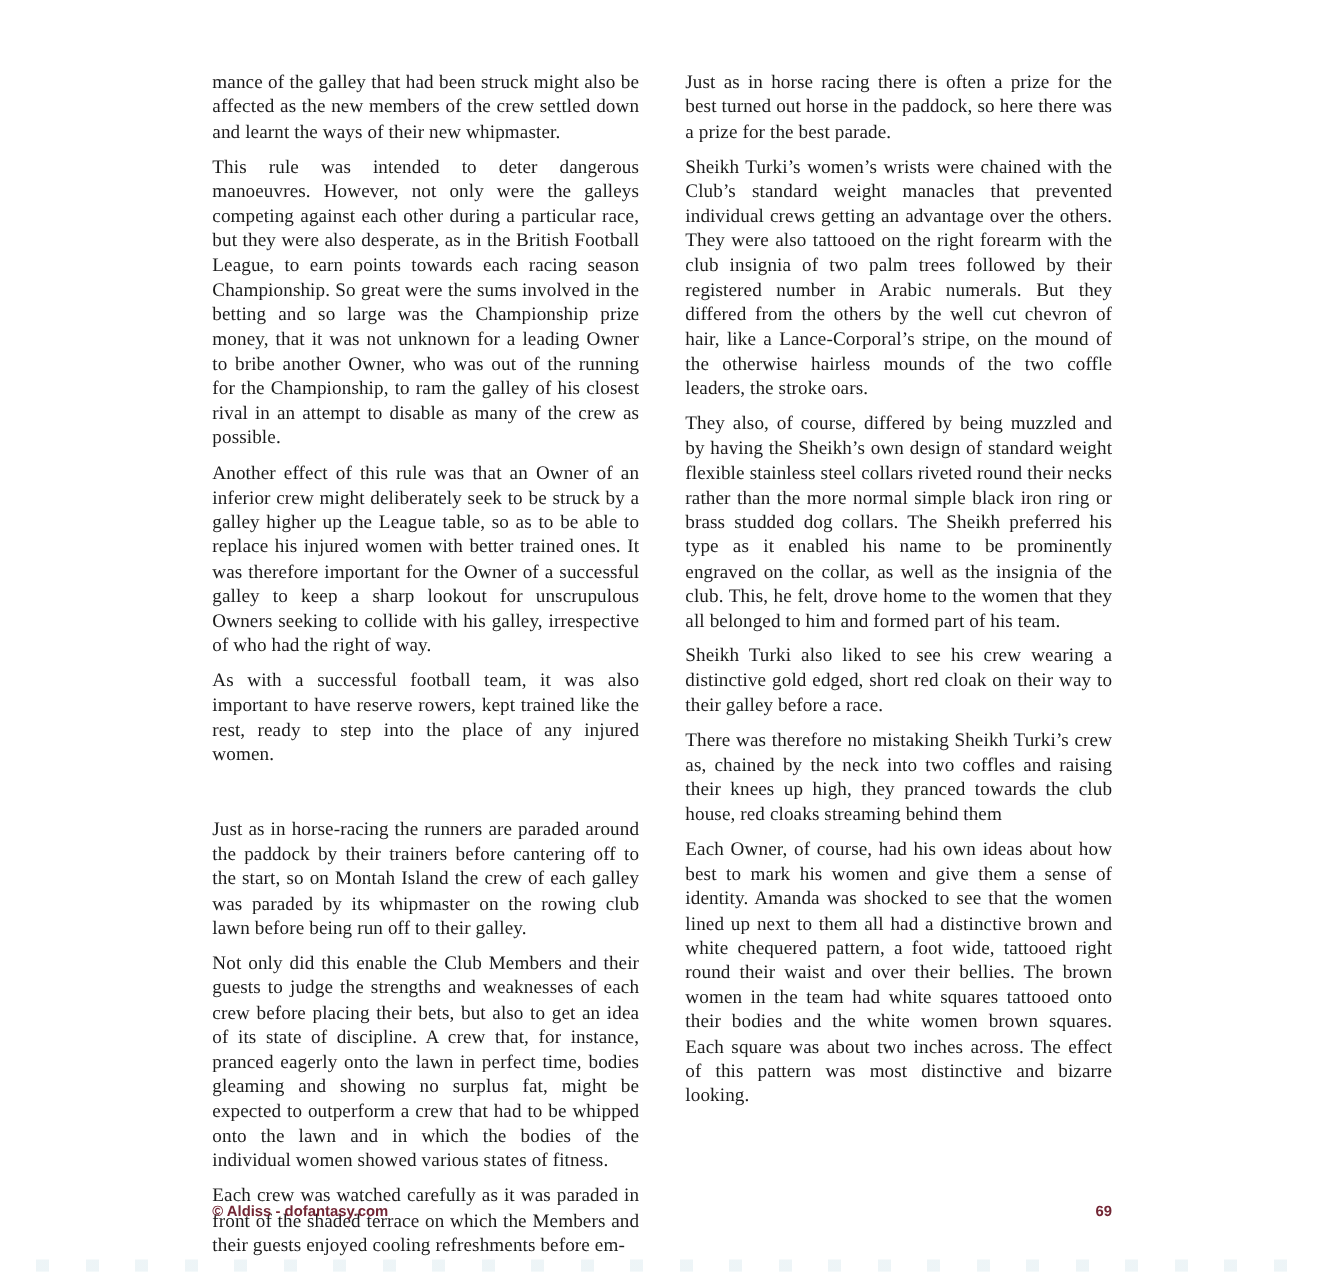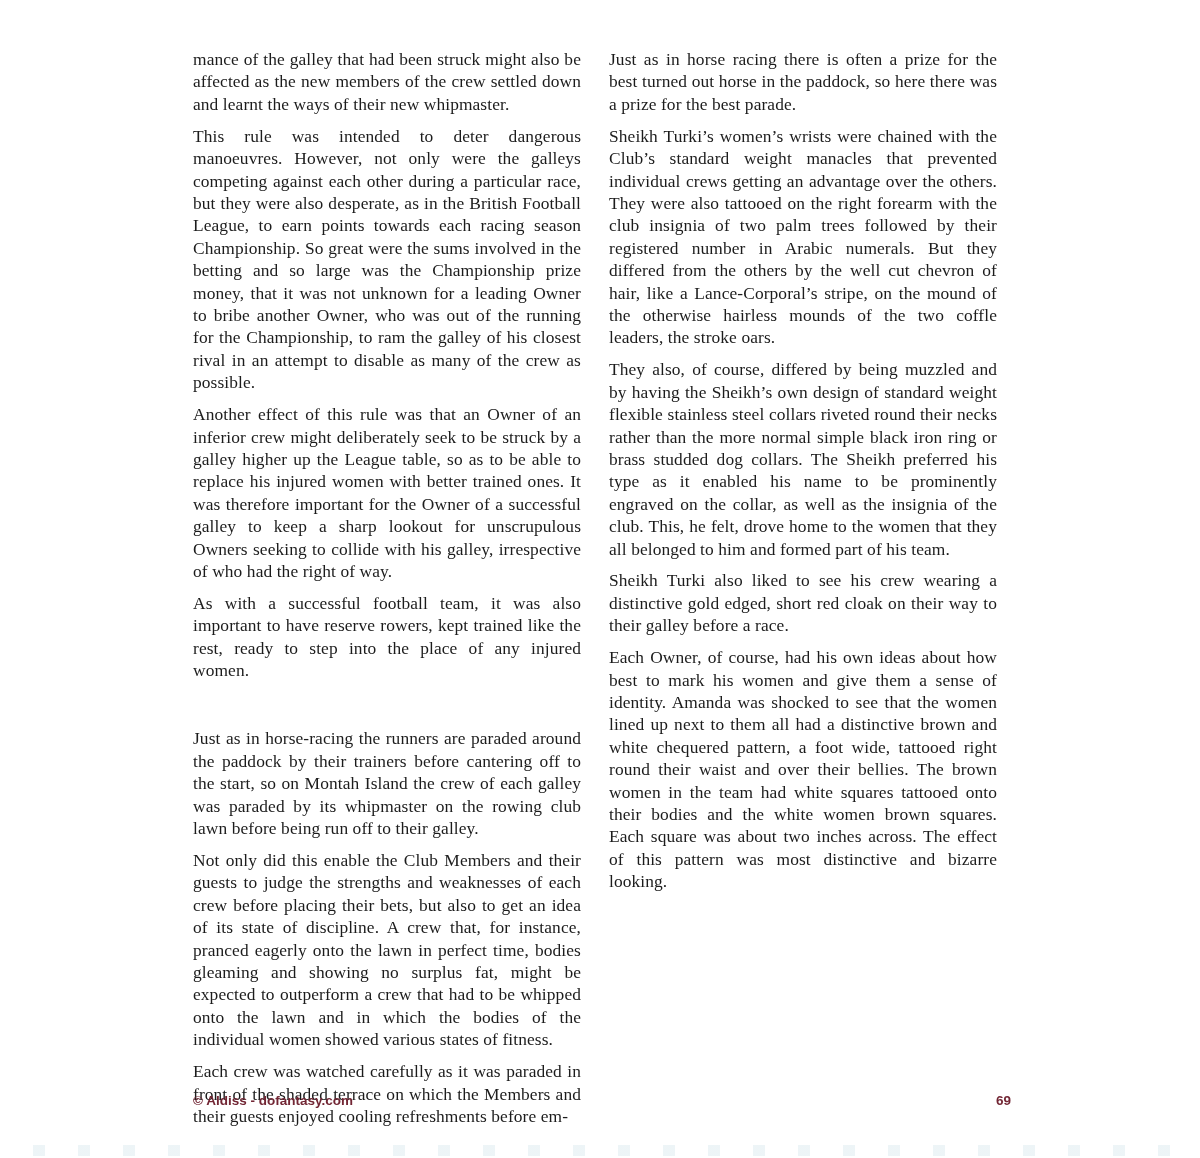--- a/index.html
+++ b/index.html
@@ -15,24 +15,24 @@
     font-family: "Liberation Serif", serif;
   }
   .page {
     position: absolute;
     inset: 0;
     background: #ffffff;
   }
   .page-content {
     position: absolute;
     left: 193px;
-    top: 48px;
+    top: 63px;
     width: 818px;
     display: flex;
-    gap: 28px;
+    gap: 42px;
   }
   .text-column {
     width: 388px;
     font-size: 17.4px;
     line-height: 22.4px;
     text-align: justify;
     color: #1c1c1c;
     letter-spacing: 0.1px;
   }
   .text-column p {
@@ -86,20 +86,21 @@
       <p class="section-break">Just as in horse-racing the runners are paraded around the paddock by their trainers before cantering off to the start, so on Montah Island the crew of each galley was paraded by its whipmaster on the rowing club lawn before being run off to their galley.</p>
       <p>Not only did this enable the Club Members and their guests to judge the strengths and weaknesses of each crew before placing their bets, but also to get an idea of its state of discipline. A crew that, for instance, pranced eagerly onto the lawn in perfect time, bodies gleaming and showing no surplus fat, might be expected to outperform a crew that had to be whipped onto the lawn and in which the bodies of the individual women showed various states of fitness.</p>
       <p>Each crew was watched carefully as it was paraded in front of the shaded terrace on which the Members and their guests enjoyed cooling refreshments before em-</p>
     </div>
 
     <div class="text-column">
       <p>Just as in horse racing there is often a prize for the best turned out horse in the paddock, so here there was a prize for the best parade.</p>
       <p>Sheikh Turki’s women’s wrists were chained with the Club’s standard weight manacles that prevented individual crews getting an advantage over the others. They were also tattooed on the right forearm with the club insignia of two palm trees followed by their registered number in Arabic numerals. But they differed from the others by the well cut chevron of hair, like a Lance-Corporal’s stripe, on the mound of the otherwise hairless mounds of the two coffle leaders, the stroke oars.</p>
       <p>They also, of course, differed by being muzzled and by having the Sheikh’s own design of standard weight flexible stainless steel collars riveted round their necks rather than the more normal simple black iron ring or brass studded dog collars. The Sheikh preferred his type as it enabled his name to be prominently engraved on the collar, as well as the insignia of the club. This, he felt, drove home to the women that they all belonged to him and formed part of his team.</p>
       <p>Sheikh Turki also liked to see his crew wearing a distinctive gold edged, short red cloak on their way to their galley before a race.</p>
+      <p>There was therefore no mistaking Sheikh Turki’s crew as, chained by the neck into two coffles and raising their knees up high, they pranced towards the club house, red cloaks streaming behind them</p>
       <p>Each Owner, of course, had his own ideas about how best to mark his women and give them a sense of identity. Amanda was shocked to see that the women lined up next to them all had a distinctive brown and white chequered pattern, a foot wide, tattooed right round their waist and over their bellies. The brown women in the team had white squares tattooed onto their bodies and the white women brown squares. Each square was about two inches across. The effect of this pattern was most distinctive and bizarre looking.</p>
     </div>
 
   </div>
 
   <div class="footer">
     <span class="credit">© Aldiss - dofantasy.com</span>
     <span class="page-number">69</span>
   </div>
 

